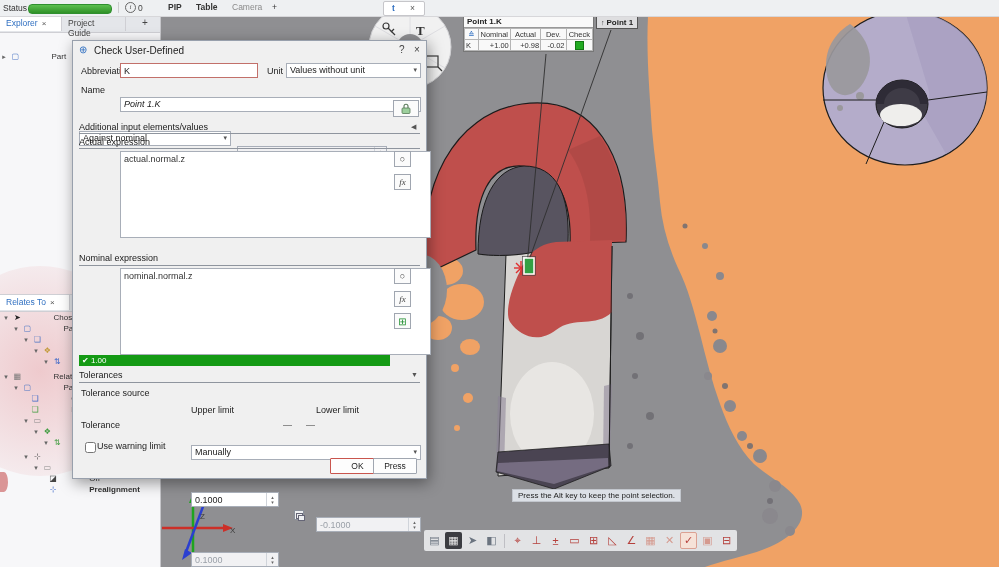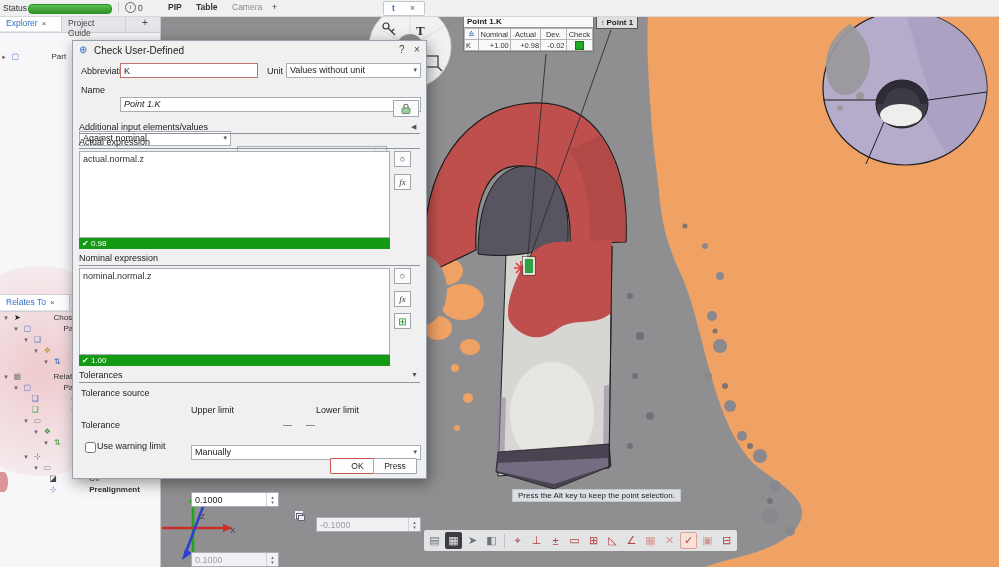--- a/index.html
+++ b/index.html
@@ -85,21 +85,21 @@
   .spinw{background:#fff;border:1px solid #a8aeb8;box-sizing:border-box;position:relative;}
   .spinw input{border:none;outline:none;width:calc(100% - 12px);height:100%;font-size:9px;padding:0 3px;background:transparent;color:#222;font-family:"Liberation Sans",sans-serif;}
   .spinw.dis{background:#f1f1f3;}
   .spinw.dis input{color:#9aa0a8;}
   .spinarr{position:absolute;right:0;top:0;width:11px;height:100%;border-left:1px solid #d0d4da;
            display:flex;flex-direction:column;align-items:center;justify-content:center;color:#666;font-size:5px;line-height:5px;}
   .secline{border-bottom:1px solid #8f959e;}
   .sechead{font-size:9px;color:#1a1a1a;}
   .greenbar{background:#149a14;color:#fff;font-size:8px;line-height:11px;padding-left:3px;}
   .exparea{background:#fff;border:1px solid #a8aeb8;box-sizing:border-box;resize:none;font-size:9px;color:#333;
-           font-family:"Liberation Sans",sans-serif;padding:2px 3px;outline:none;}
+           font-family:"Liberation Sans",sans-serif;padding:2px 3px;outline:none;margin-left:41px;}
   .sqbtn{width:17px;height:16px;background:#fbfbfb;border:1px solid #a0a6b0;box-sizing:border-box;
          display:flex;align-items:center;justify-content:center;font-size:9px;color:#444;}
   .sqbtn .fx{font-style:italic;font-family:"Liberation Serif",serif;font-size:9px;}
   .sqbtn.green{color:#1f8f2f;font-size:10px;}
   .chkbox{width:11px;height:11px;background:#fff;border:1px solid #98a0ac;box-sizing:border-box;}
   .btn{background:#fdfdfd;border:1px solid #a0a6b0;border-radius:1px;font-size:8.5px;color:#222;
        display:flex;align-items:center;justify-content:center;gap:3px;box-sizing:border-box;}
   .btn.focus{border:1px solid #c9554e;}
   .okcheck{color:#1d9a1d;font-weight:bold;font-size:9px;}
   .linkdash{color:#555;font-size:9px;}
@@ -470,21 +470,20 @@
 
   <span class="abs sechead" style="left:6px;top:96px">Actual expression</span>
   <div class="abs secline" style="left:6px;top:107px;width:341px"></div>
   <textarea class="abs exparea" style="left: 6px; top: 110px; width: 311px; height: 87px;">actual.normal.z</textarea>
   <div class="abs sqbtn" style="left:321px;top:110px">
     <span>○</span>
   </div>
   <div class="abs sqbtn" style="left:321px;top:133px">
     <span class="fx">fx</span>
   </div>
-  <div class="abs greenbar" style="left:6px;top:197px;width:308px;height:11px">✔ 0.98</div>
 
   <span class="abs sechead" style="left:6px;top:212px">Nominal expression</span>
   <div class="abs secline" style="left:6px;top:224px;width:341px"></div>
   <textarea class="abs exparea" style="left: 6px; top: 227px; width: 311px; height: 87px;">nominal.normal.z</textarea>
   <div class="abs sqbtn" style="left:321px;top:227px">
     <span>○</span>
   </div>
   <div class="abs sqbtn" style="left:321px;top:250px">
     <span class="fx">fx</span>
   </div>

